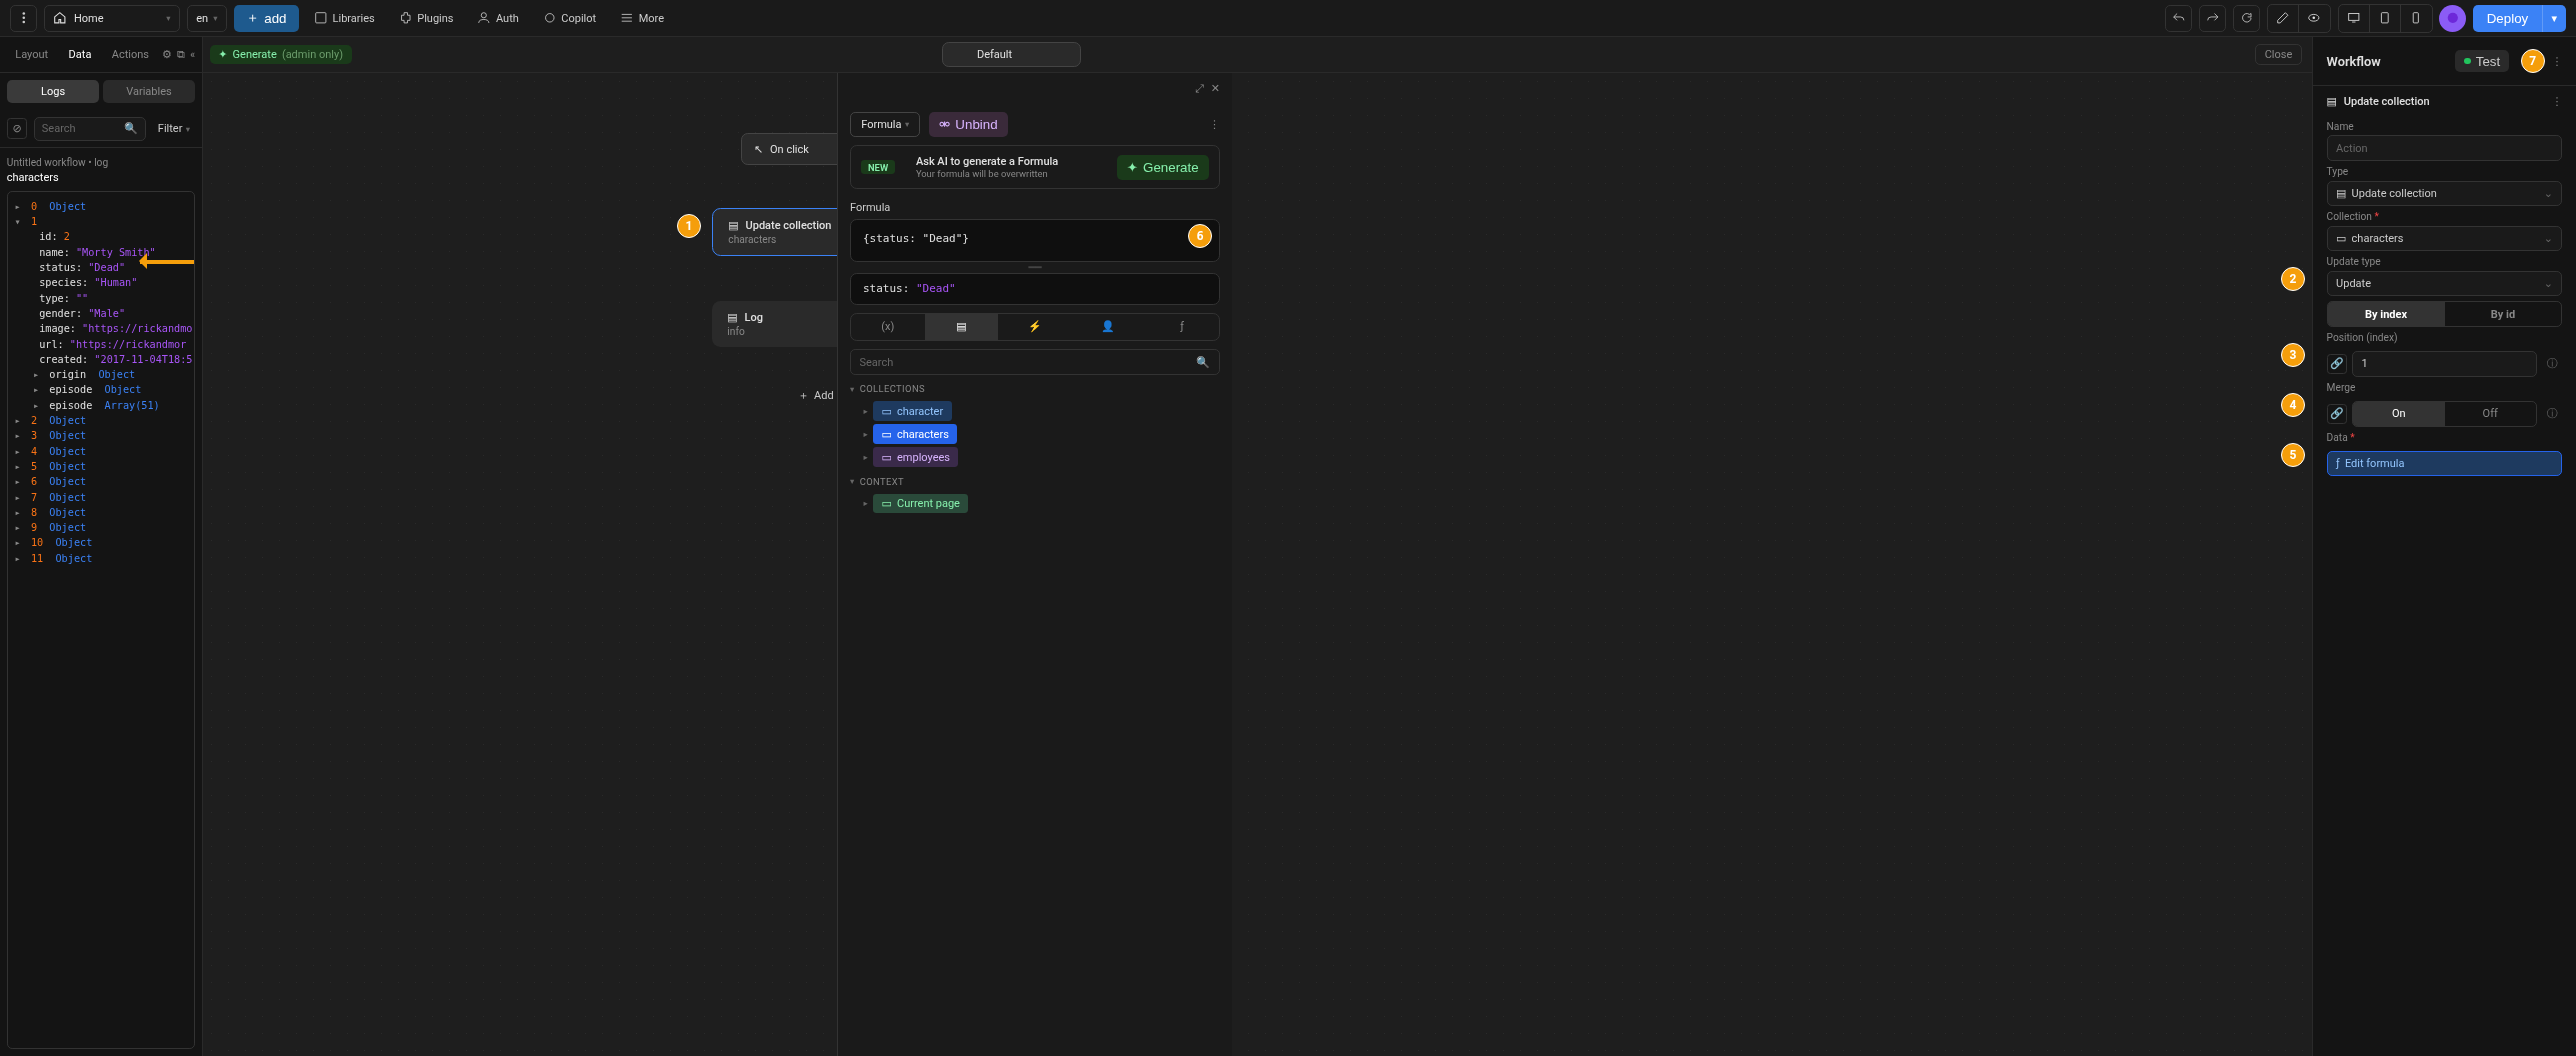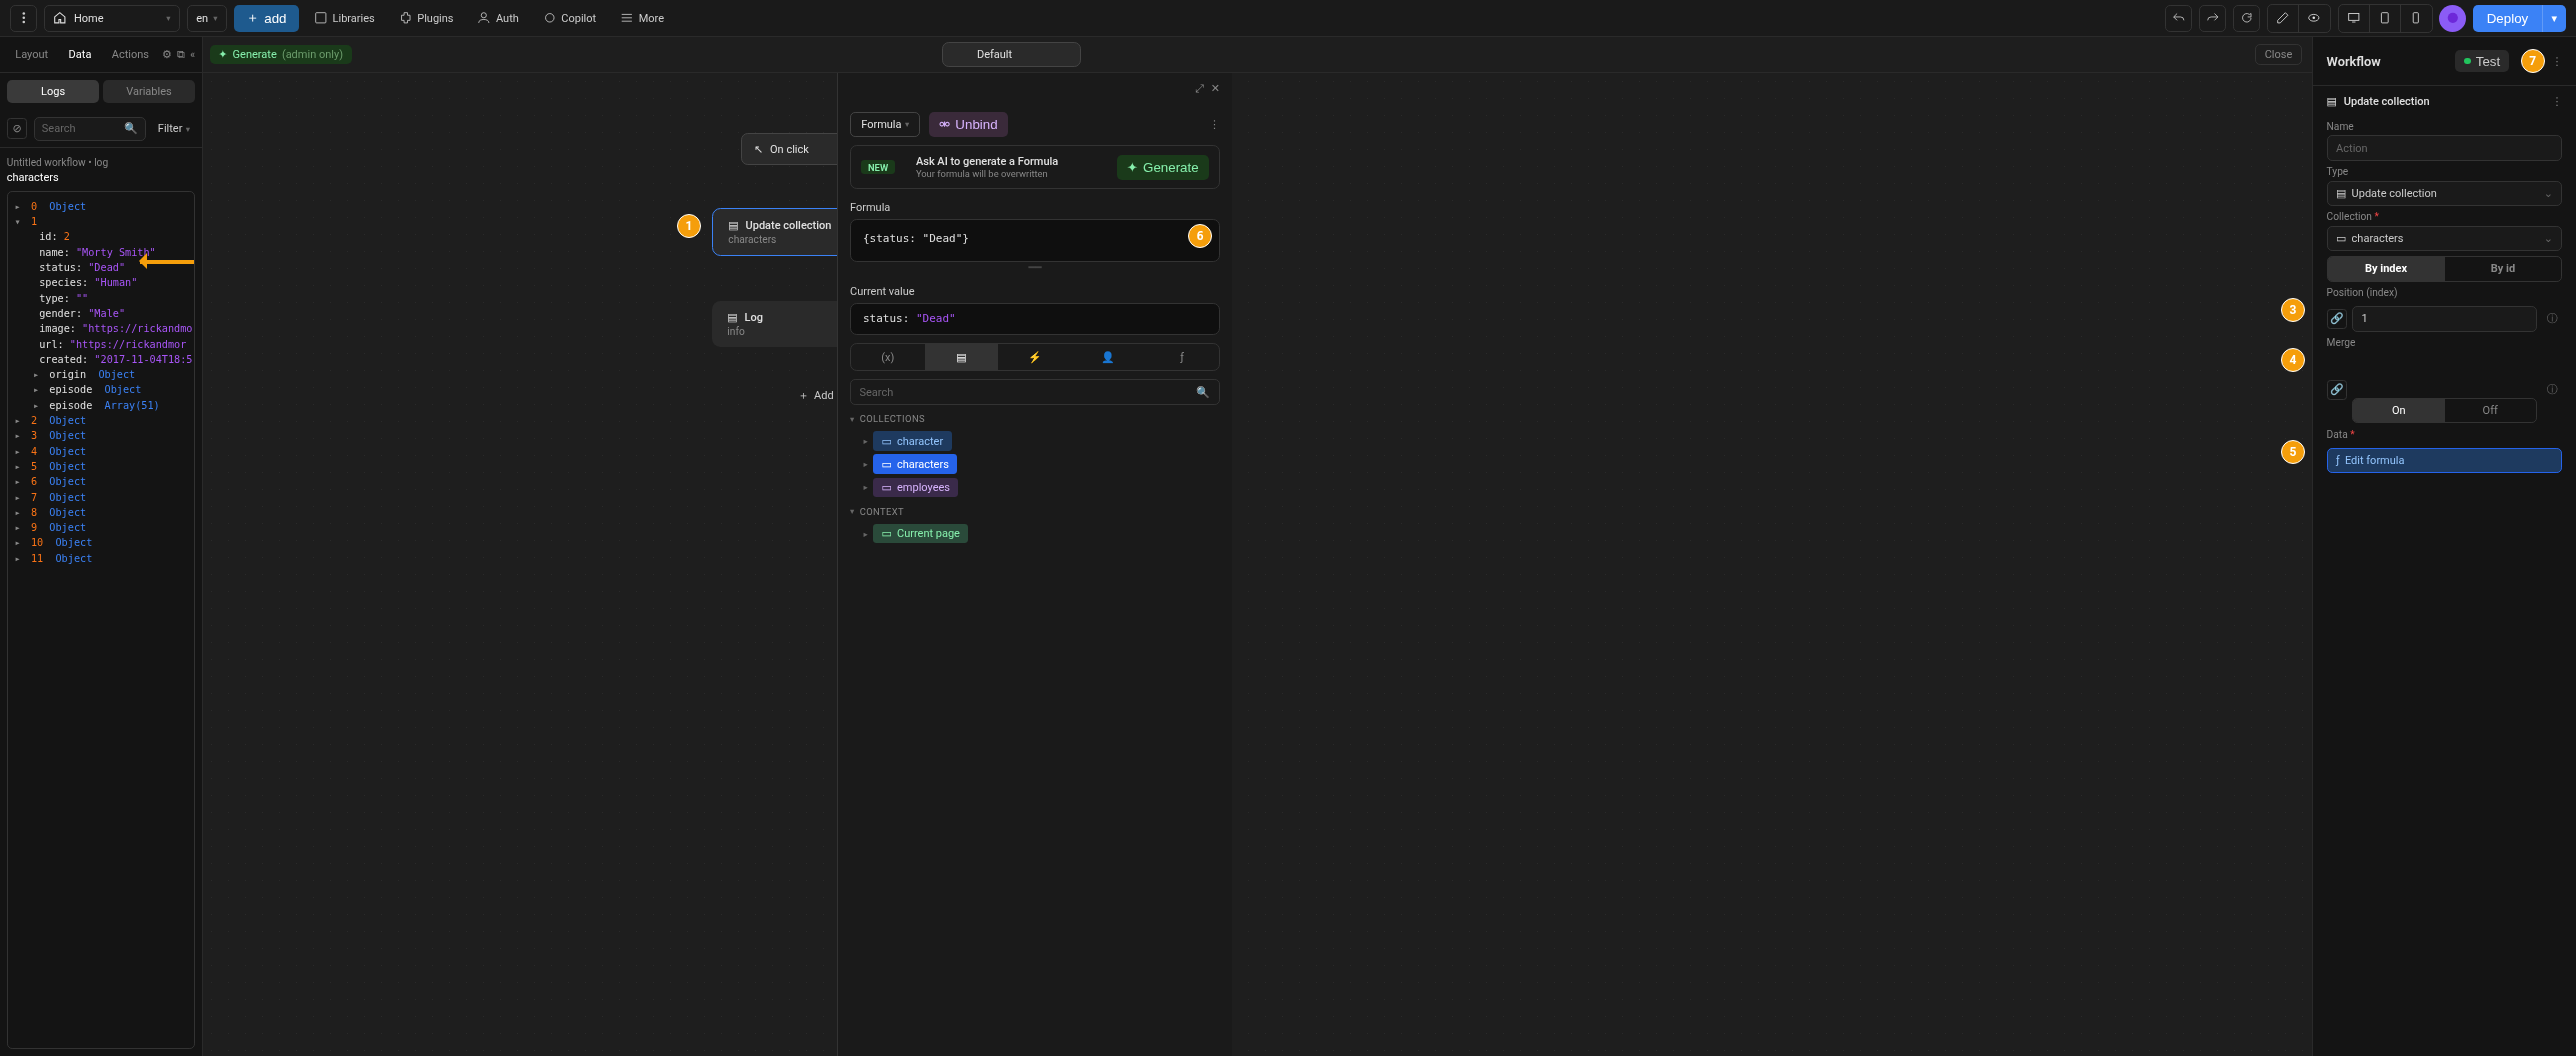--- a/index.html
+++ b/index.html
@@ -190,21 +190,21 @@
 .field-label { color:#888; font-size:10.2px; margin-bottom:3.4px;}
 .field-label .req{color:#ef4444;}
 .field-input { width:100%; height:25.6px; background:#1a1a1a; border:0.9px solid #333; border-radius:5.1px; padding:0 8.5px; color:#ccc; display:flex;align-items:center;gap:5.1px;text-align:right;}
 .field-input.select::after{ content:"⌄"; margin-left:auto; color:#666;}
 .seg-toggle { display:flex; border:0.9px solid #333; border-radius:5.1px; overflow:hidden;}
 .seg-toggle .s{ flex:1; text-align:center; padding:5.1px; color:#888;font-weight:bold;}
 .seg-toggle .s.active{ background:#333; color:#fff;}
 .field-row { display:flex; align-items:center; gap:5.1px; padding:5.1px 13.6px 0;}
 .link-icon { width:20.4px;height:20.4px; border:0.9px solid #333; border-radius:3.4px; display:flex;align-items:center;justify-content:center; color:#888;}
 .info-icon { width:20.4px;height:20.4px; display:flex;align-items:center;justify-content:center; color:#666;}
-.on-off { display:flex; border:0.9px solid #333; border-radius:5.1px; overflow:hidden; flex:1;margin-top:42px;}
+.on-off { display:flex; border:0.9px solid #333; border-radius:5.1px; overflow:hidden; flex:1;}
 .on-off .o{flex:1;text-align:center;padding:5.1px;color:#888;}
 .on-off .o.active{background:#333;color:#fff;}
 .edit-formula { background:#1e3a5f; color:#93c5fd; border:0.9px solid #2563eb; border-radius:5.1px; padding:5.1px 8.5px; display:flex;align-items:center;gap:5.1px; width:100%;}
 
 svg{display:block;}
 .ico{width:13.6px;height:13.6px;}
 .chev{font-size:8.5px;color:#666;}
 </style>
 </head>
 <body>
@@ -448,21 +448,20 @@
             <span>✦</span>
             <span>Generate</span>
           </button>
         </div>
         <div class="fp-label">Formula</div>
         <div class="formula-input">
           <span>{status: "Dead"}</span>
           <div class="num-badge" style="right:6.8px;top:3.4px;position:absolute">6</div>
         </div>
         <div class="drag-handle">━━</div>
-        <div class="fp-label">Current value</div>
         <div class="cv-box">
           <span class="k-key">status</span>: <span class="k-str">"Dead"</span>
         </div>
         <div class="tab-icons-row">
           <div class="ti">(x)</div>
           <div class="ti active">▤</div>
           <div class="ti">⚡</div>
           <div class="ti">👤</div>
           <div class="ti">ƒ</div>
         </div>
@@ -538,20 +537,27 @@
         <span>Update collection</span>
       </div>
     </div>
     <div class="field">
       <div class="field-label"><span>Collection</span><span class="req"> *</span></div>
       <div class="field-input select">
         <span>▭</span>
         <span>characters</span>
       </div>
     </div>
+    <div class="field" style="position:relative">
+      <div class="field-label">Update type</div>
+      <div class="num-badge" style="left:-32px;top:15.3px">2</div>
+      <div class="field-input select">
+        <span>Update</span>
+      </div>
+    </div>
     <div class="field">
       <div class="seg-toggle">
         <div class="s active">By index</div>
         <div class="s">By id</div>
       </div>
     </div>
     <div class="field">
       <div class="field-label">Position (index)</div>
     </div>
     <div class="field-row" style="position:relative">

